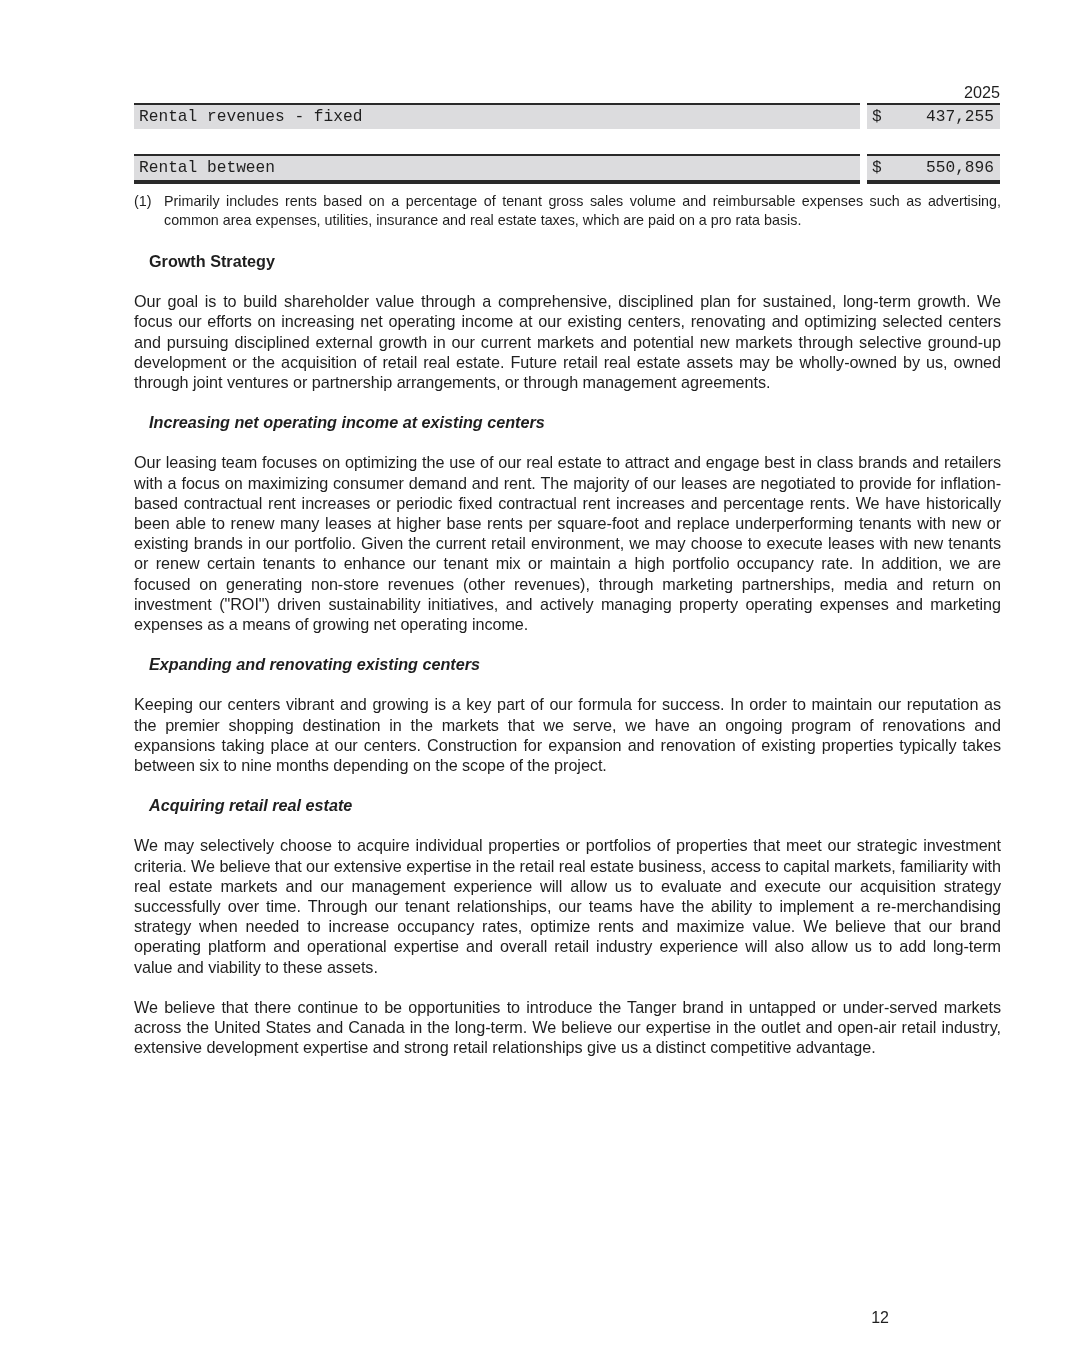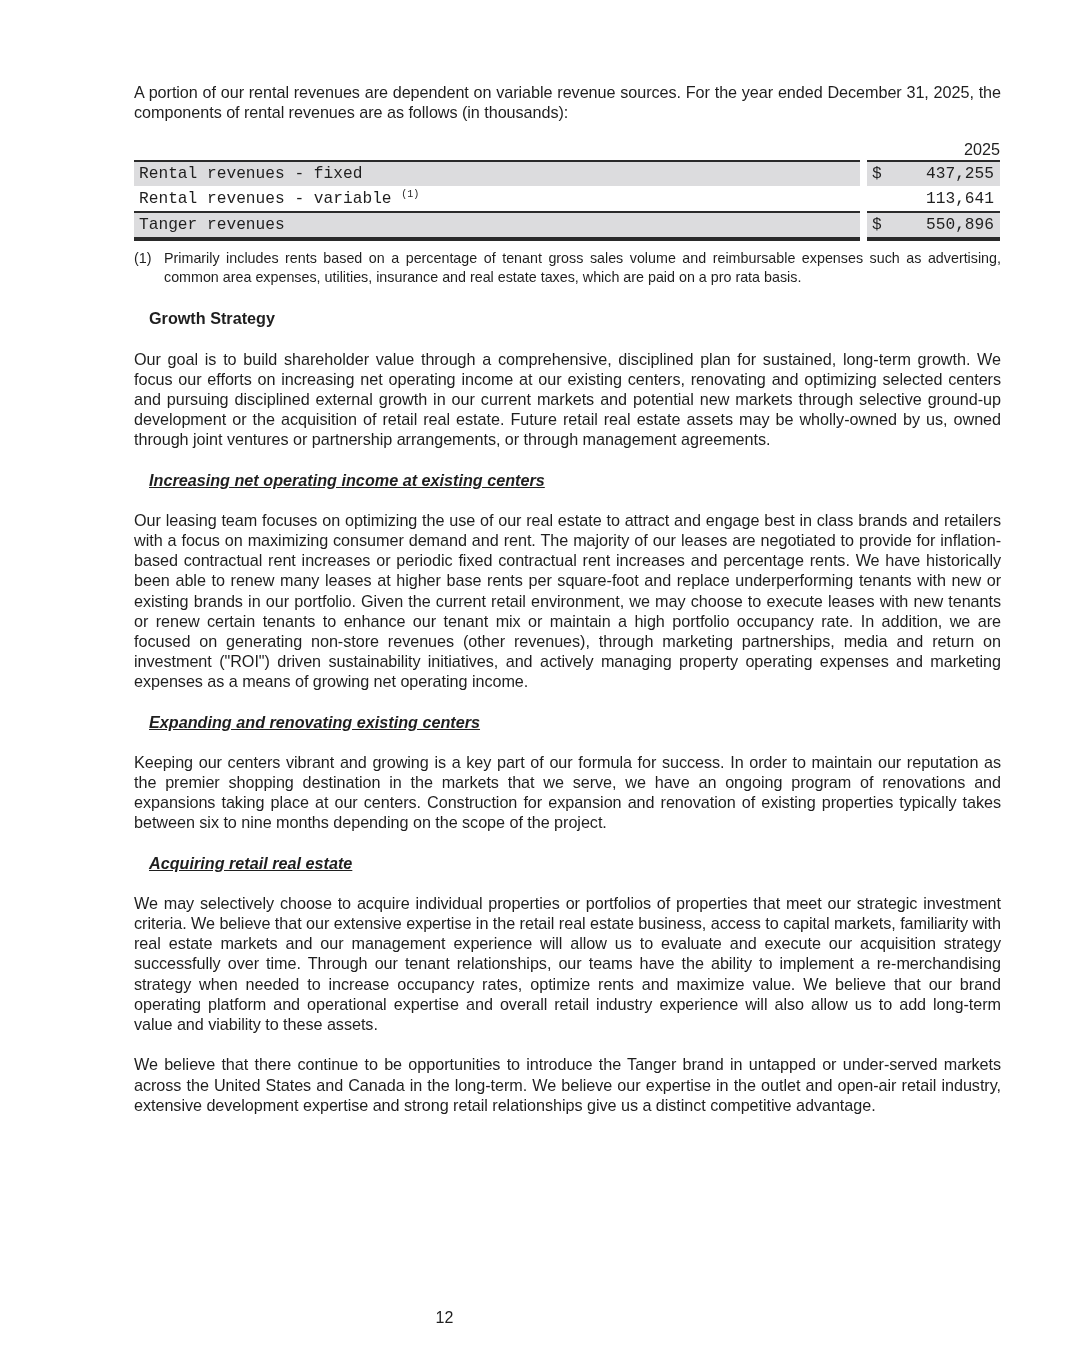--- a/index.html
+++ b/index.html
@@ -27,21 +27,21 @@
     text-align: justify;
     letter-spacing: -0.05px;
   }
   .intro { margin-bottom: 17px; }
   .heading {
     font-size: 16.2px;
     line-height: 20.2px;
     font-weight: bold;
     margin: 0 0 20px 15px;
   }
-  .heading.italic { font-style: italic; text-decoration: underline; }
+  .heading.italic { font-style: italic; }
   .section { margin-bottom: 20px; }
 
   
   .rev-table {
     position: relative;
     width: 867px;
     height: 106px;
     margin-bottom: 4px;
   }
   .year-hdr {
@@ -93,61 +93,53 @@
     margin-bottom: 22px;
   }
   .footnote .fn-mark { width: 30px; flex: 0 0 30px; }
   .footnote .fn-text { flex: 1; text-align: justify; }
 
   .page-number {
     position: absolute;
     left: 0;
     width: 889px;
     top: 1309px;
-    text-align: center;
+    text-align: right;
     font-size: 16px;
     line-height: 18px;
   }
 </style>
 </head>
 <body>
 
 <div class="page">
 
-  <p class="intro">A portion of our rental revenues are dependent on variable revenue sources. For the year ended December 31, 2025, the components of rental revenues are as follows (in thousands):</p>
 
   <div class="rev-table">
     <div class="year-hdr">2025</div>
 
     <div class="rule" style="left:0;width:726px;top:21px;height:2px;"></div>
     <div class="rule" style="left:733px;width:133px;top:21px;height:2px;"></div>
 
     <div class="row shaded" style="top:23px;">
       <div class="shade-l"></div>
       <div class="shade-r"></div>
       <span class="label"><span>Rental revenues - fixed</span></span>
       <span class="cur">$</span>
       <span class="val">437,255</span>
     </div>
 
-    <div class="row" style="top:48px;">
-      <div class="shade-l"></div>
-      <div class="shade-r"></div>
-      <span class="label"><span>Rental revenues - variable</span> <sup>(1)</sup></span>
-      <span class="cur"></span>
-      <span class="val">113,641</span>
-    </div>
 
     <div class="rule" style="left:0;width:726px;top:72px;height:2px;"></div>
     <div class="rule" style="left:733px;width:133px;top:72px;height:2px;"></div>
 
     <div class="row shaded" style="top:74px;">
       <div class="shade-l"></div>
       <div class="shade-r"></div>
-      <span class="label"><span>Tanger revenues</span></span>
+      <span class="label"><span>Rental between</span></span>
       <span class="cur">$</span>
       <span class="val">550,896</span>
     </div>
 
     <div class="rule" style="left:0;width:726px;top:98px;height:4px;"></div>
     <div class="rule" style="left:733px;width:133px;top:98px;height:4px;"></div>
   </div>
 
   <div class="footnote">
     <span class="fn-mark">(1)</span>

